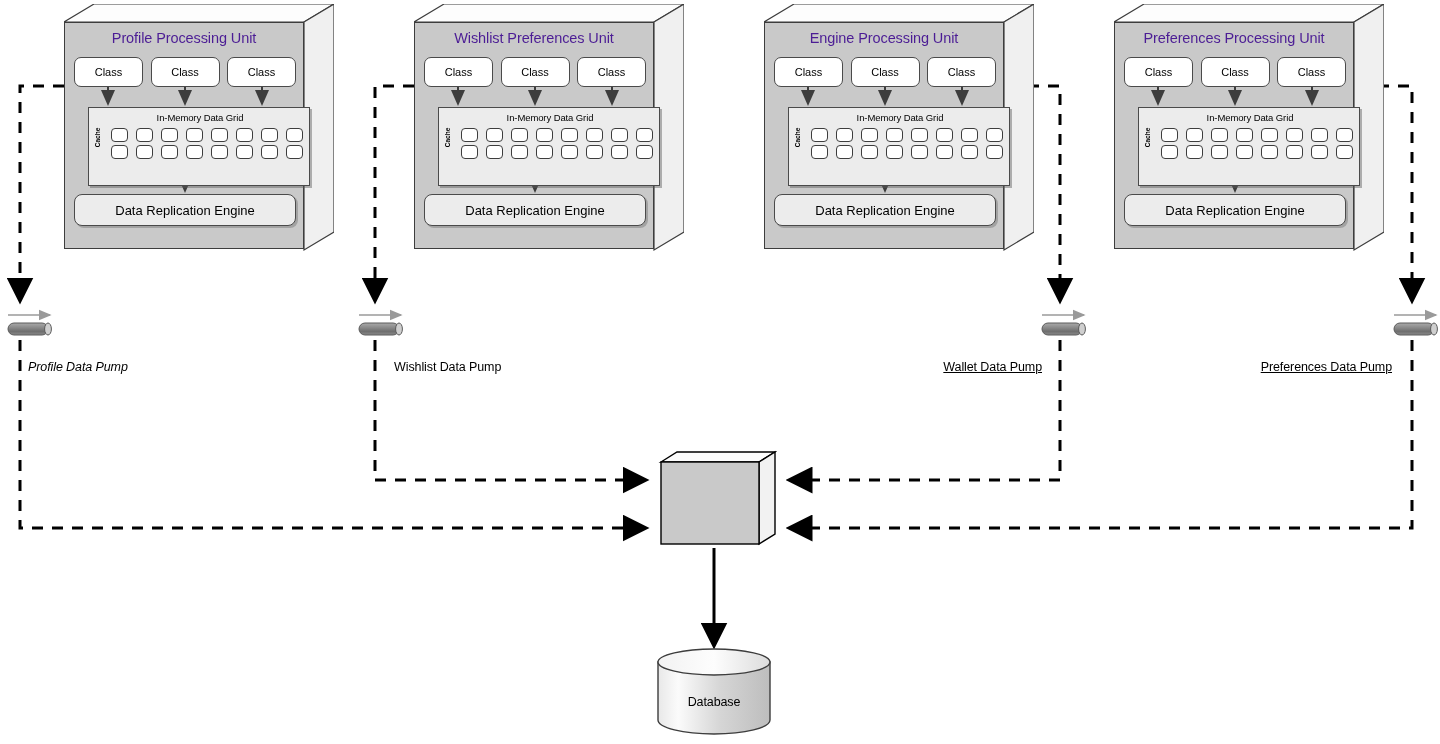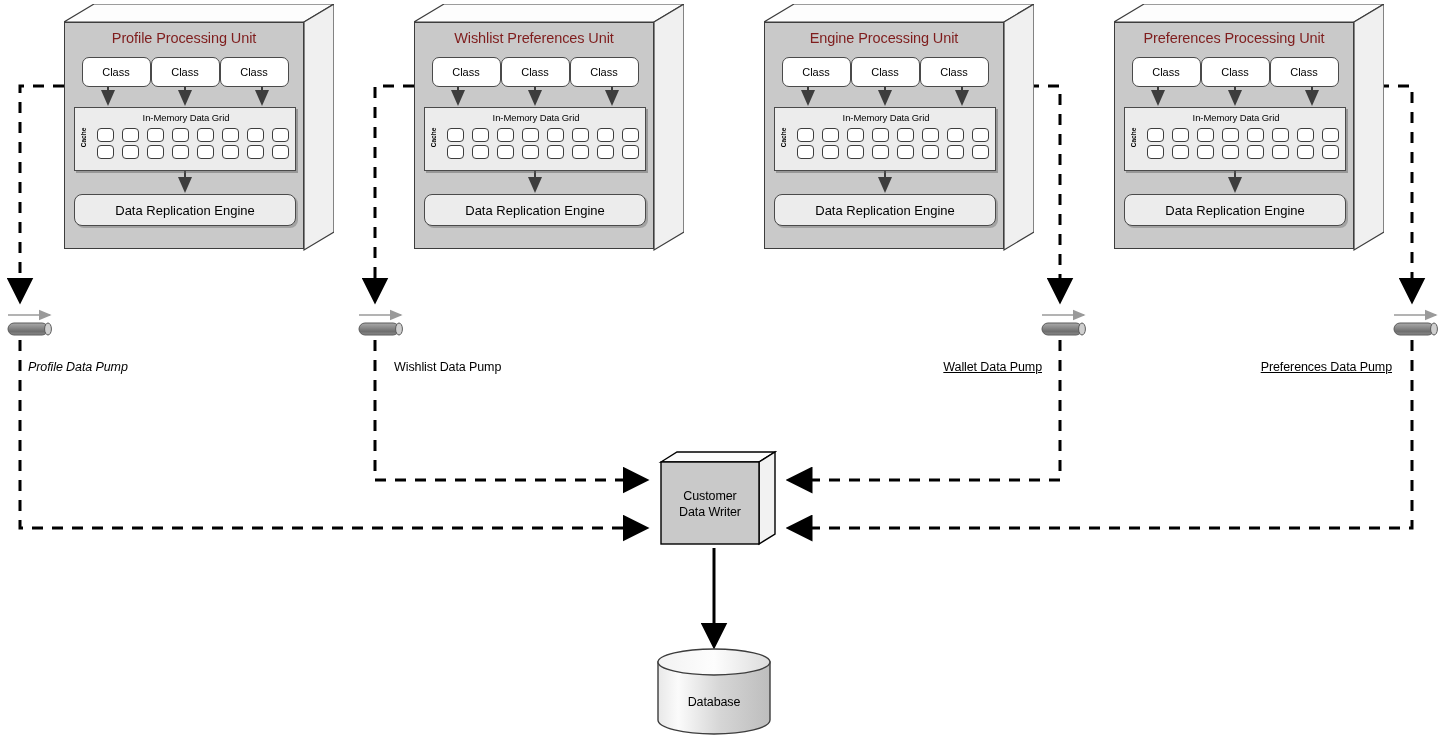--- a/index.html
+++ b/index.html
@@ -42,48 +42,48 @@
     box-sizing: border-box;
   }
   .unit-title {
     position: absolute;
     left: 0;
     top: 26px;
     width: 240px;
     text-align: center;
     font-size: 14.5px;
     letter-spacing: -0.1px;
-    color: #7f1d1d;
+    color: #4c1d95;
   }
   .class-row {
     position: absolute;
     left: 10px;
     top: 53px;
     width: 222px;
     display: flex;
-    justify-content: center;
+    justify-content: space-between;
   }
   .class-box {
     width: 69px;
     height: 30px;
     background: #ffffff;
     border: 1px solid #4a4a4a;
     border-radius: 7px;
     font-size: 11px;
     display: flex;
     align-items: center;
     justify-content: center;
     box-sizing: border-box;
   }
   .grid-panel {
     position: absolute;
-    left: 10px;
+    left: 24px;
     top: 103px;
     width: 222px;
-    height: 64px;
+    height: 79px;
     background: #ececec;
     border: 1px solid #4a4a4a;
     box-sizing: border-box;
     box-shadow: 2px 2px 0 rgba(90,90,90,0.45);
   }
   .grid-title {
     position: absolute;
     left: 0;
     top: 4px;
     width: 222px;
@@ -466,24 +466,20 @@
   <div class="pump-label left-aligned" style="left:394px;">Wishlist Data Pump</div>
   <div class="pump-label right-aligned" style="left:826px; width:216px;">Wallet Data Pump</div>
   <div class="pump-label right-aligned" style="left:1176px; width:216px;">Preferences Data Pump</div>
 
   <div class="writer">
     <svg width="120" height="96" viewBox="0 0 120 96">
       <polygon points="4,12 20,2 118,2 102,12" fill="#fdfdfd" stroke="#000" stroke-width="1.4"></polygon>
       <polygon points="102,12 118,2 118,84 102,94" fill="#f2f2f2" stroke="#000" stroke-width="1.4"></polygon>
       <rect x="4" y="12" width="98" height="82" fill="#c9c9c9" stroke="#000" stroke-width="1.4"></rect>
     </svg>
-    <div class="writer-text">
-      <span>Customer</span>
-      <span>Data Writer</span>
-    </div>
   </div>
 
   <div style="position:absolute; left:652px; top:648px; width:124px; height:92px;">
     <svg width="124" height="92" viewBox="0 0 124 92">
       <path d="M6,14 L6,72 A56,14 0 0 0 118,72 L118,14 Z" fill="url(#dbGrad)" stroke="#3d3d3d" stroke-width="1.4"></path>
       <ellipse cx="62" cy="14" rx="56" ry="13" fill="url(#dbTopGrad)" stroke="#3d3d3d" stroke-width="1.4"></ellipse>
     </svg>
   </div>
   <div class="db-label">Database</div>
 

